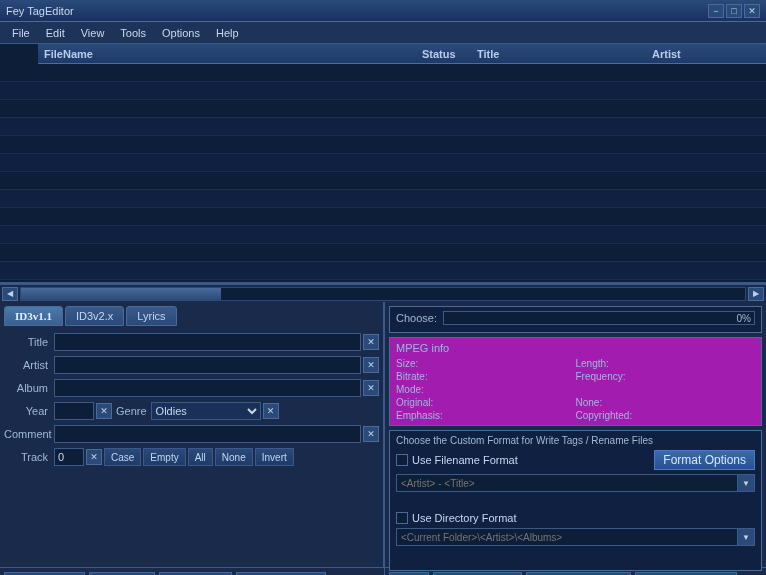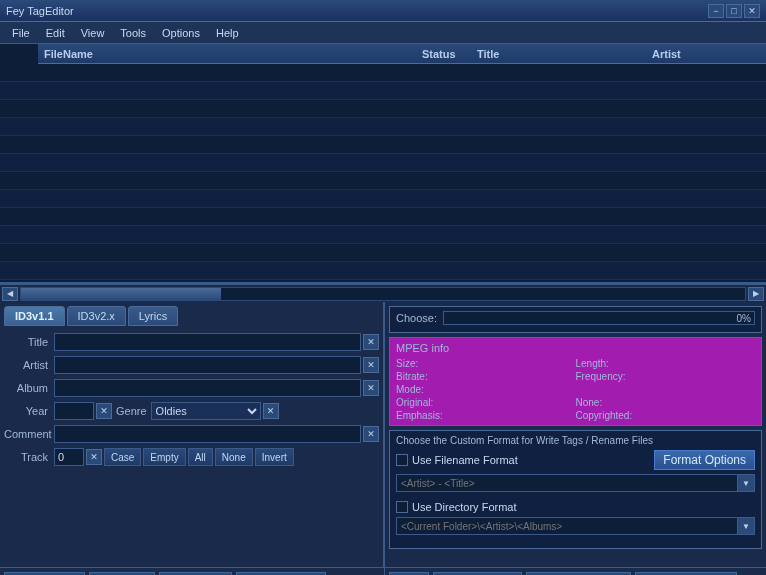--- a/index.html
+++ b/index.html
@@ -163,20 +163,21 @@
       border: 1px solid #4a6a9a;
       border-radius: 3px 3px 0 0;
       cursor: pointer;
       font-size: 11px;
       color: #c0d8f0;
     }
     .tab.active {
       background: linear-gradient(to bottom, #4a7aaa, #3a6090);
       color: #e0f0ff;
       font-weight: bold;
+      font-family: Liberation Serif, serif;
     }
 
     
     .field-row {
       display: flex;
       align-items: center;
       margin-bottom: 3px;
       height: 20px;
     }
     .field-label {
@@ -366,21 +367,21 @@
       width: 100%;
       height: 18px;
       background: #0d1e38;
       border: 1px solid #3a5a8a;
       color: #8a9ab8;
       font-size: 10px;
       padding: 1px 4px;
     }
     .format-input-with-arrow {
       display: flex;
-      margin-bottom: 9px;
+      margin-bottom: 20px;
     }
     .format-input-with-arrow .format-input {
       flex: 1;
       border-right: none;
     }
     .dropdown-arrow {
       width: 18px;
       height: 18px;
       background: #2a4a7a;
       border: 1px solid #3a5a8a;

